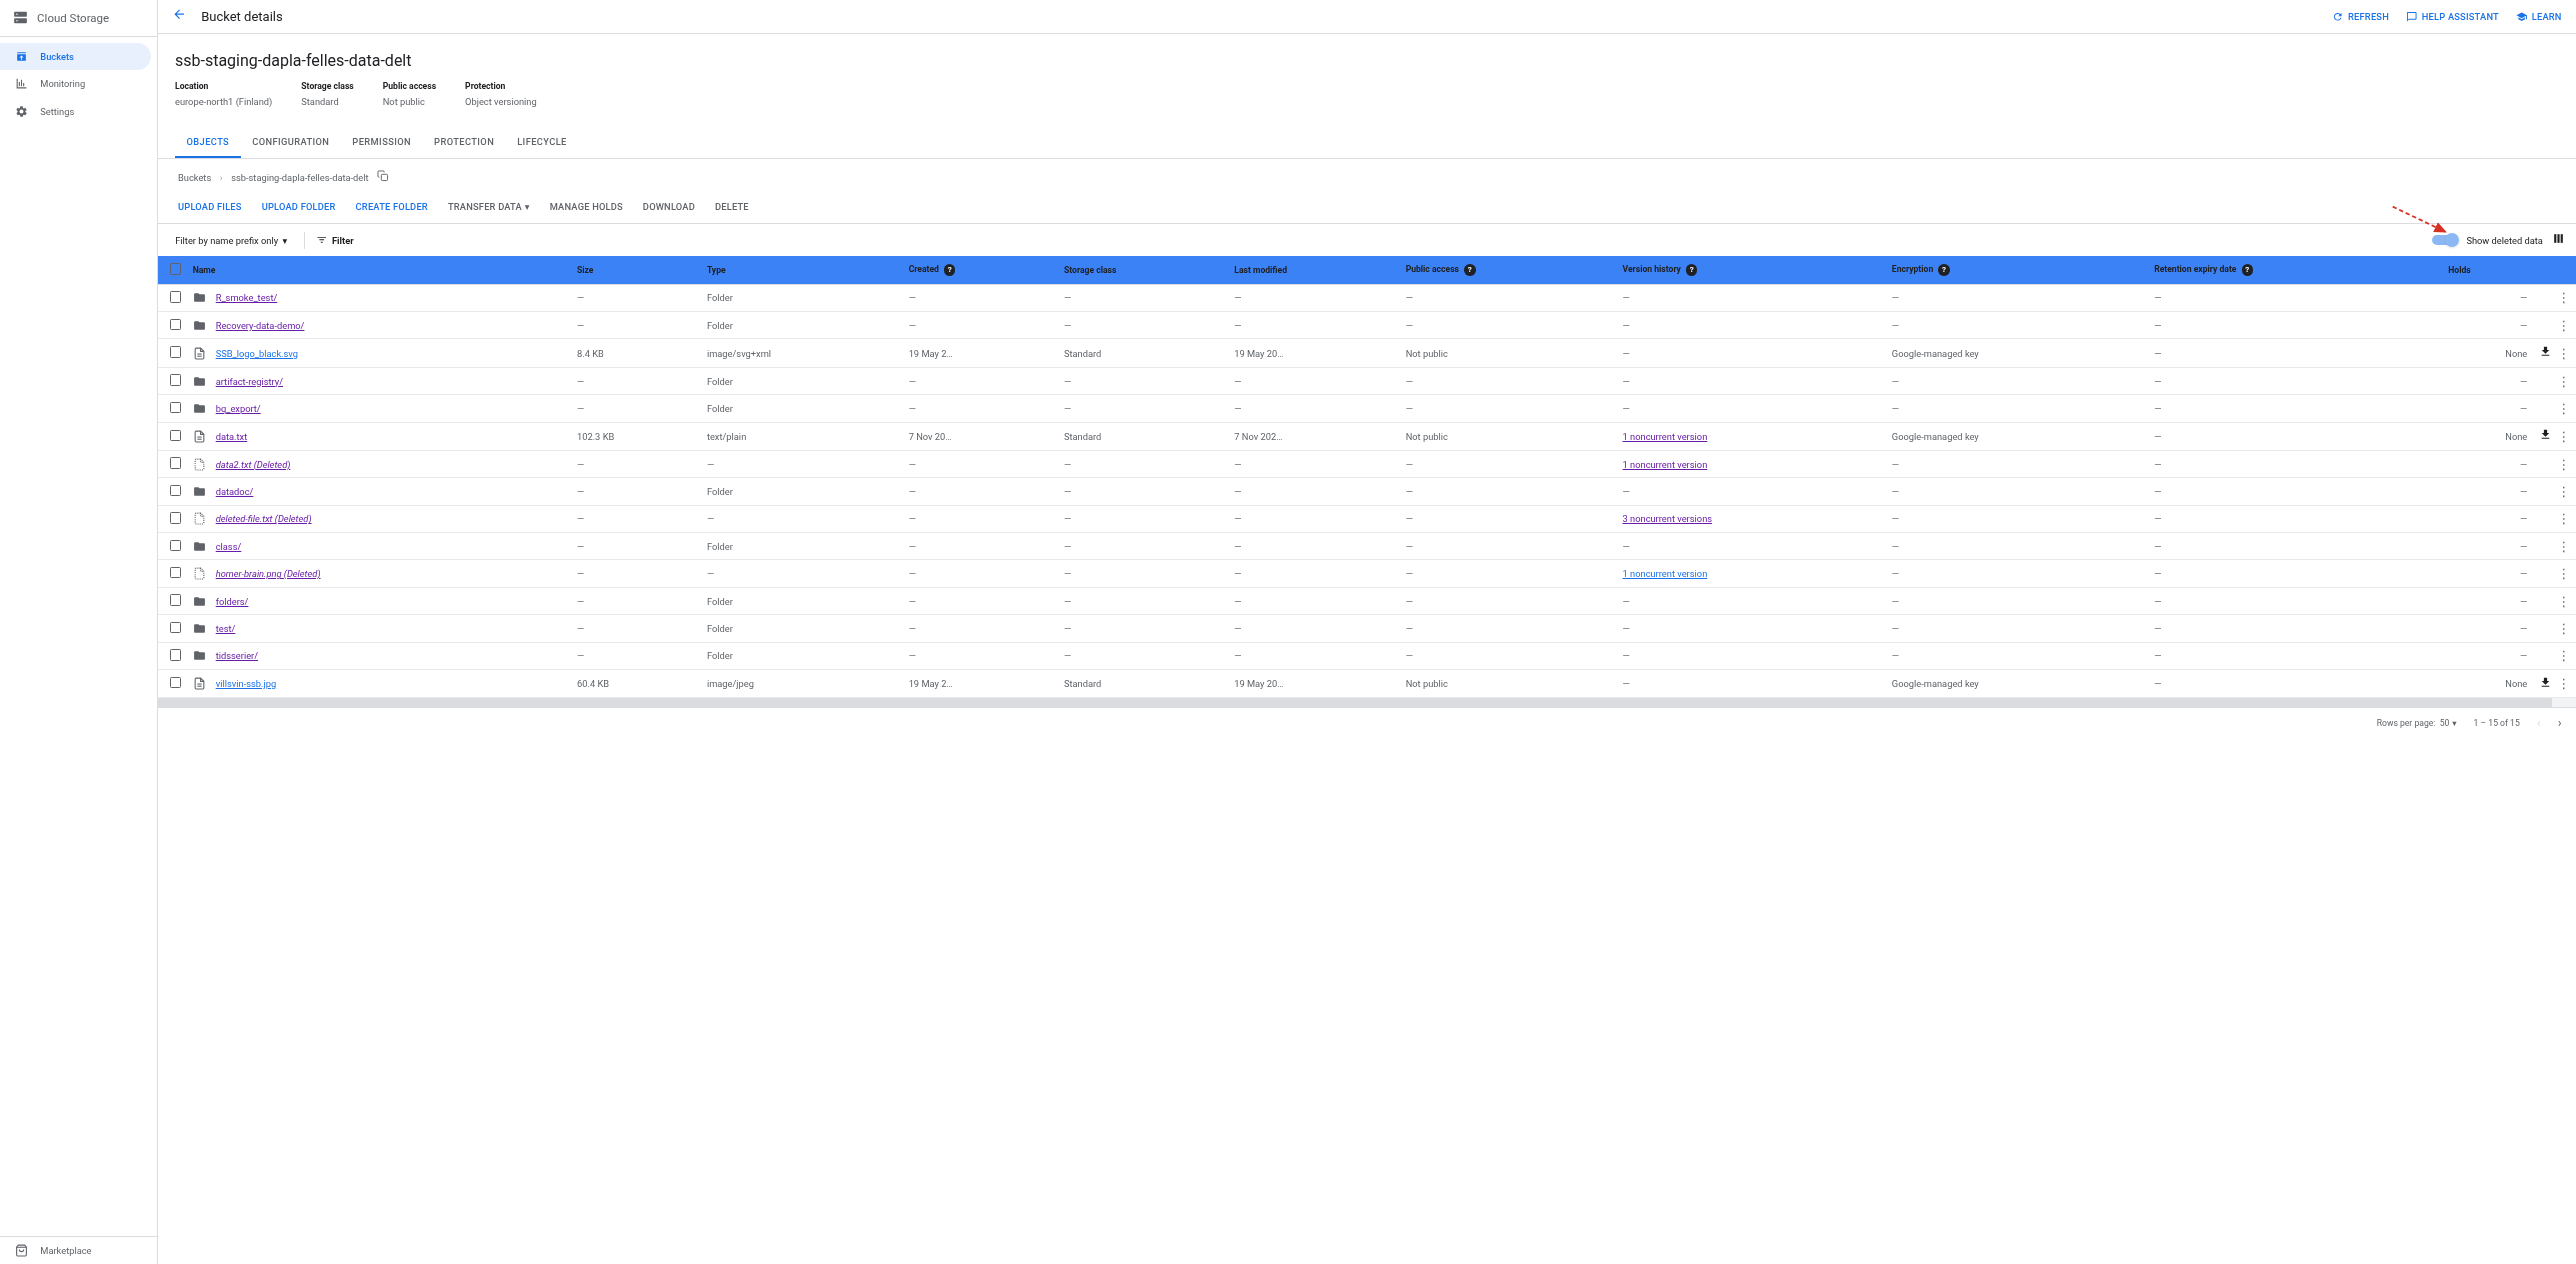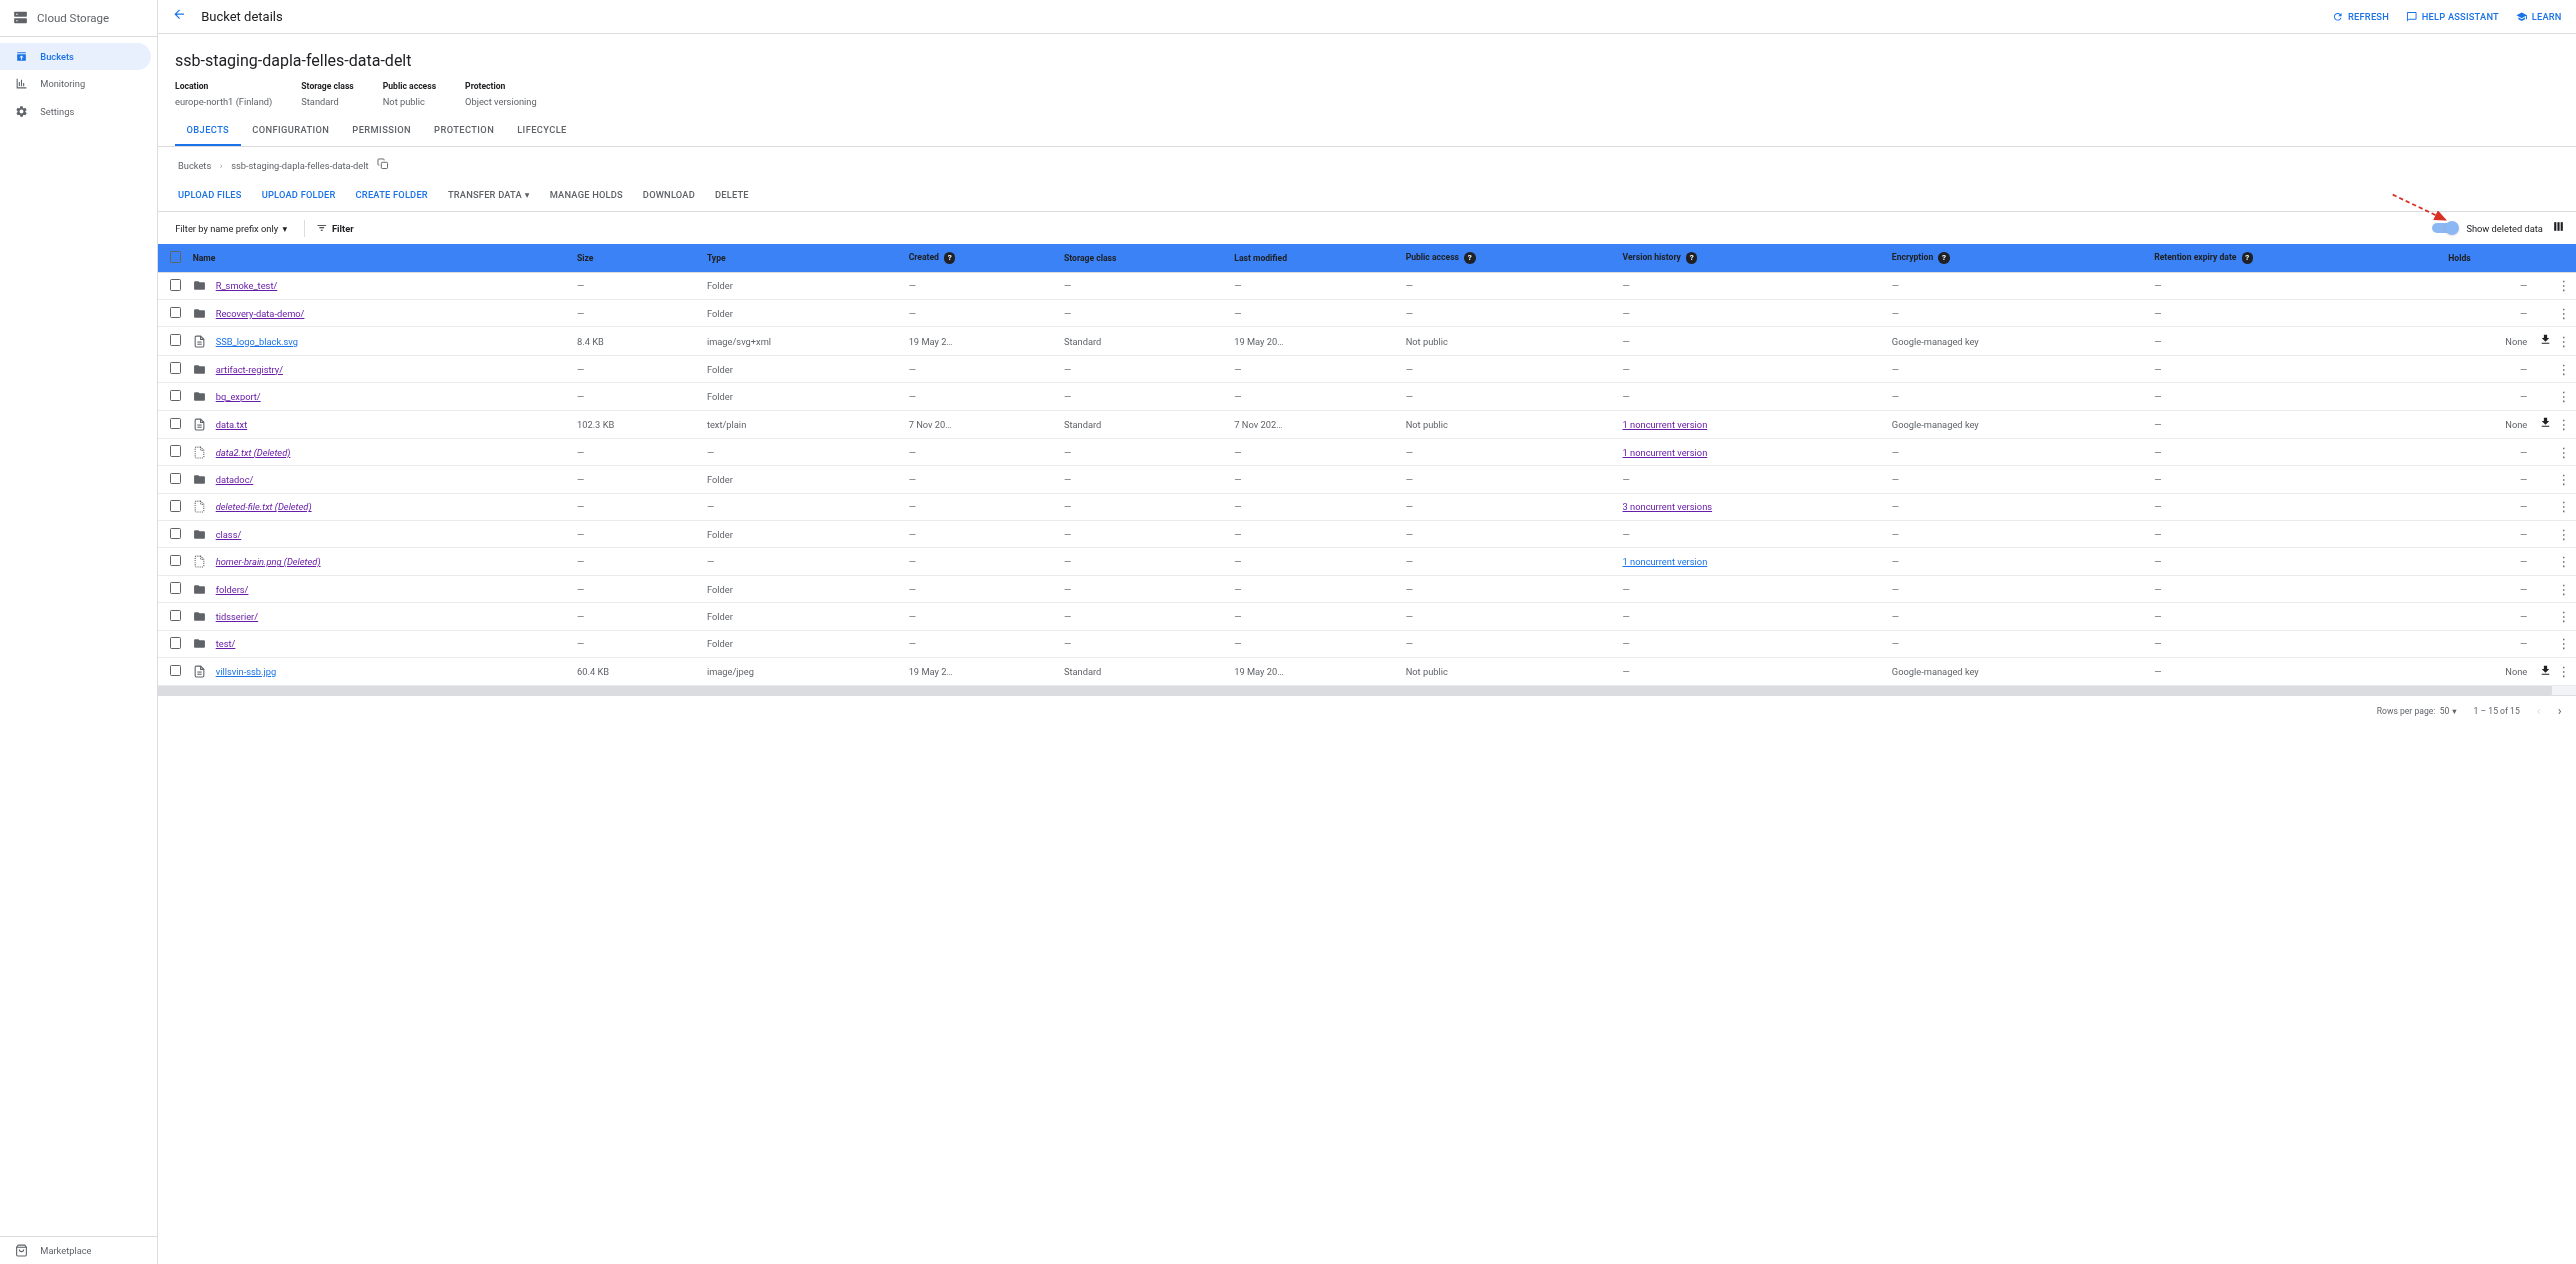--- a/index.html
+++ b/index.html
@@ -26,21 +26,21 @@
 .back-arrow { color: #1a73e8; cursor: pointer; margin-right: 14.4px; font-size: 14.4px; }
 .page-title { font-size: 13px; font-weight: 400; color: #202124; flex: 1; }
 .topbar-actions { display: flex; gap: 17px; align-items: center; }
 .topbar-action { display: flex; align-items: center; gap: 4.3px; color: #1a73e8; font-size: 9.3px; font-weight: 500; cursor: pointer; letter-spacing: 0.2px; }
 
 .content { flex: 1; overflow-y: auto; overflow-x: hidden; }
 
 
 .bucket-header { padding: 17px 17px 0; }
 .bucket-name { font-size: 16px; font-weight: 400; margin-bottom: 11.5px; }
-.bucket-meta { display: flex; gap: 29px; margin-bottom: 9px; }
+.bucket-meta { display: flex; gap: 29px; margin-bottom: 21px; }
 .meta-item .meta-label { font-size: 8.6px; font-weight: 700; color: #202124; margin-bottom: 4.3px; }
 .meta-item .meta-value { font-size: 9.3px; color: #5f6368; }
 
 
 .tabs { display: flex; border-bottom: 0.7px solid #dadce0; padding-left: 17px; }
 .tab { padding: 8.6px 11.5px; font-size: 9.3px; font-weight: 500; color: #5f6368; cursor: pointer; letter-spacing: 0.4px; }
 .tab.active { color: #1a73e8; border-bottom: 2.2px solid #1a73e8; }
 
 
 .breadcrumb { display: flex; align-items: center; padding: 11.5px 20px; gap: 8.6px; font-size: 9.3px; color: #5f6368; }
@@ -643,49 +643,49 @@
   </tr>
               <tr>
     <td class="checkbox-col"><span class="checkbox"></span></td>
     <td>
                   <div class="name-cell">
                     <span class="folder-ico">
                       <svg width="13" height="13" viewBox="0 0 24 24" fill="#5f6368">
                         <path d="M10 4H4c-1.1 0-2 .9-2 2v12c0 1.1.9 2 2 2h16c1.1 0 2-.9 2-2V8c0-1.1-.9-2-2-2h-8l-2-2z"></path>
                       </svg>
                     </span>
+                    <span class="link-visited">test/</span>
+                  </div>
+                </td>
+    <td>—</td>
+    <td>Folder</td>
+    <td>—</td>
+    <td>—</td>
+    <td>—</td>
+    <td>—</td>
+    <td>—</td>
+    <td>—</td>
+    <td>—</td>
+    <td style="text-align:right">—</td>
+    <td>
+                  <div class="row-actions">
+                    <span class="more-icon">⋮</span>
+                  </div>
+                </td>
+  </tr>
+              <tr>
+    <td class="checkbox-col"><span class="checkbox"></span></td>
+    <td>
+                  <div class="name-cell">
+                    <span class="folder-ico">
+                      <svg width="13" height="13" viewBox="0 0 24 24" fill="#5f6368">
+                        <path d="M10 4H4c-1.1 0-2 .9-2 2v12c0 1.1.9 2 2 2h16c1.1 0 2-.9 2-2V8c0-1.1-.9-2-2-2h-8l-2-2z"></path>
+                      </svg>
+                    </span>
                     <span class="link-visited">tidsserier/</span>
-                  </div>
-                </td>
-    <td>—</td>
-    <td>Folder</td>
-    <td>—</td>
-    <td>—</td>
-    <td>—</td>
-    <td>—</td>
-    <td>—</td>
-    <td>—</td>
-    <td>—</td>
-    <td style="text-align:right">—</td>
-    <td>
-                  <div class="row-actions">
-                    <span class="more-icon">⋮</span>
-                  </div>
-                </td>
-  </tr>
-              <tr>
-    <td class="checkbox-col"><span class="checkbox"></span></td>
-    <td>
-                  <div class="name-cell">
-                    <span class="folder-ico">
-                      <svg width="13" height="13" viewBox="0 0 24 24" fill="#5f6368">
-                        <path d="M10 4H4c-1.1 0-2 .9-2 2v12c0 1.1.9 2 2 2h16c1.1 0 2-.9 2-2V8c0-1.1-.9-2-2-2h-8l-2-2z"></path>
-                      </svg>
-                    </span>
-                    <span class="link-visited">test/</span>
                   </div>
                 </td>
     <td>—</td>
     <td>Folder</td>
     <td>—</td>
     <td>—</td>
     <td>—</td>
     <td>—</td>
     <td>—</td>
     <td>—</td>

